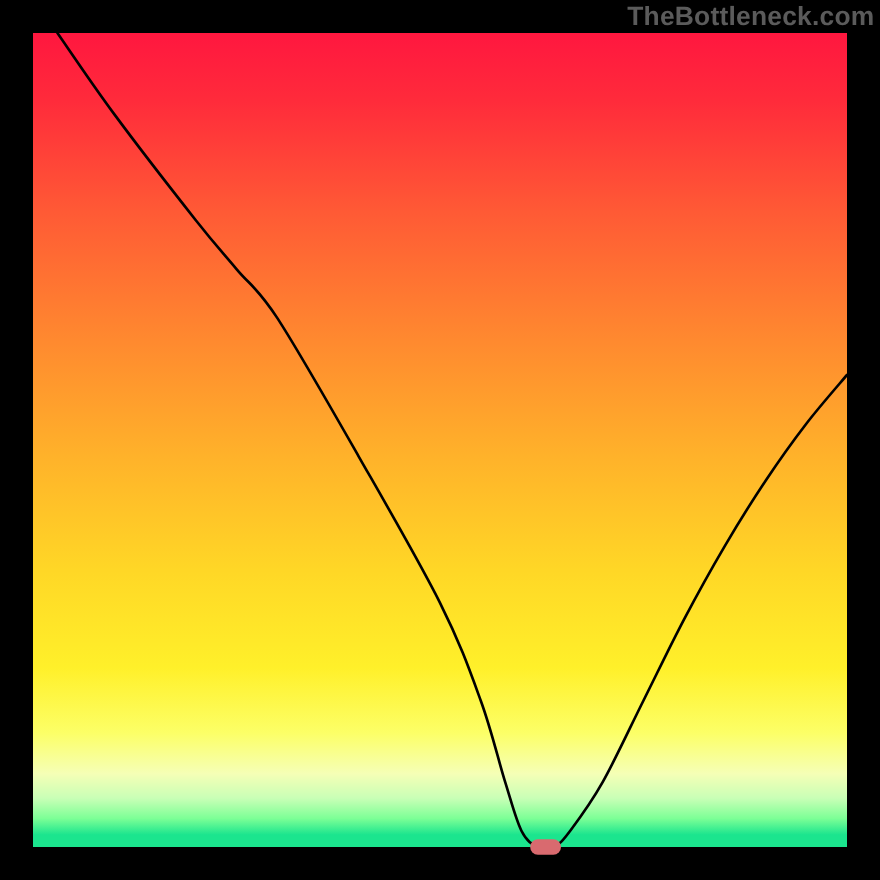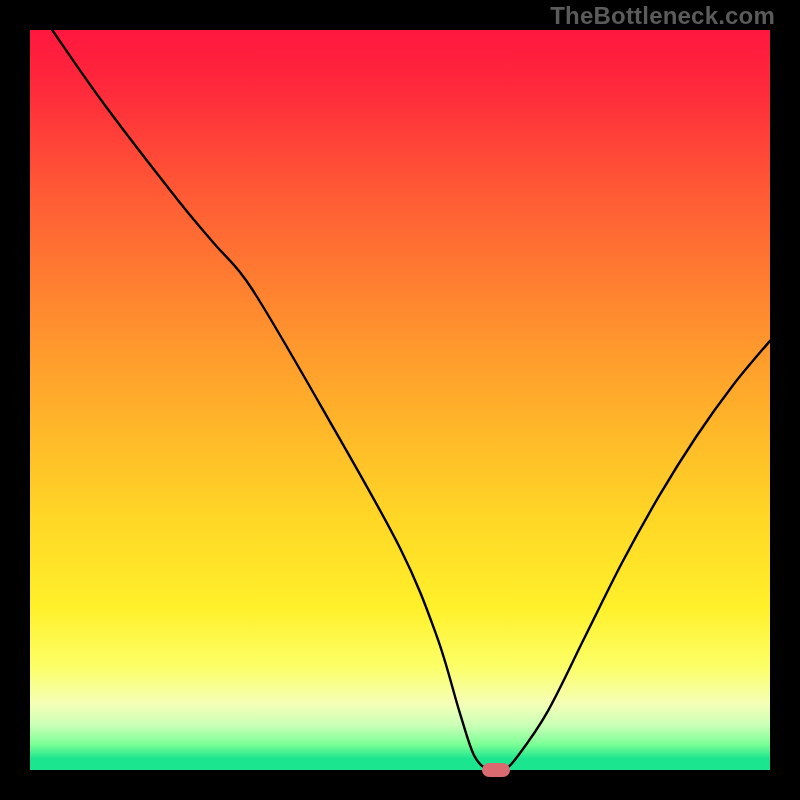--- a/index.html
+++ b/index.html
@@ -13,21 +13,21 @@
   }
   .frame {
     position: relative;
     width: 800px;
     height: 800px;
     background: #000;
   }
   .watermark {
     position: absolute;
     top: 2px;
-    right: 25px;
+    right: 5px;
     color: #5b5b5b;
     font-size: 24px;
     font-weight: 600;
     letter-spacing: 0.2px;
     z-index: 5;
   }
   .plot-area {
     position: absolute;
     left: 30px;
     top: 30px;

